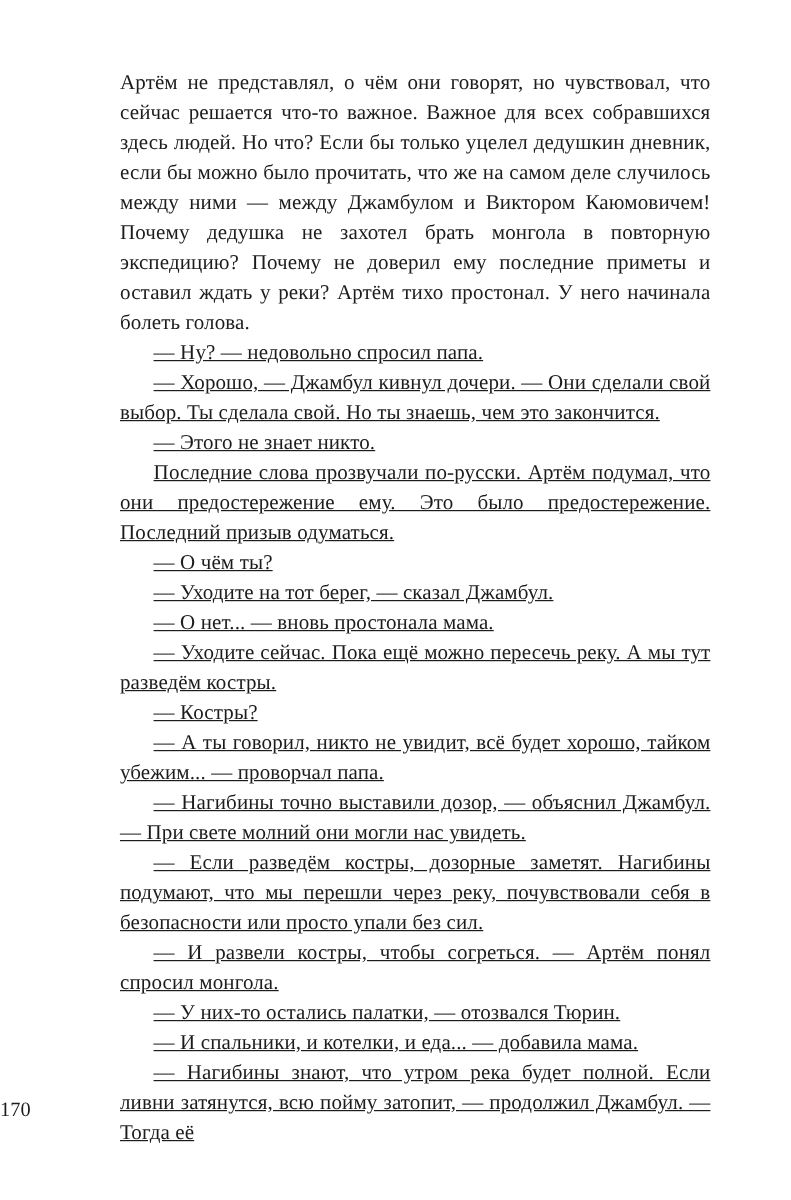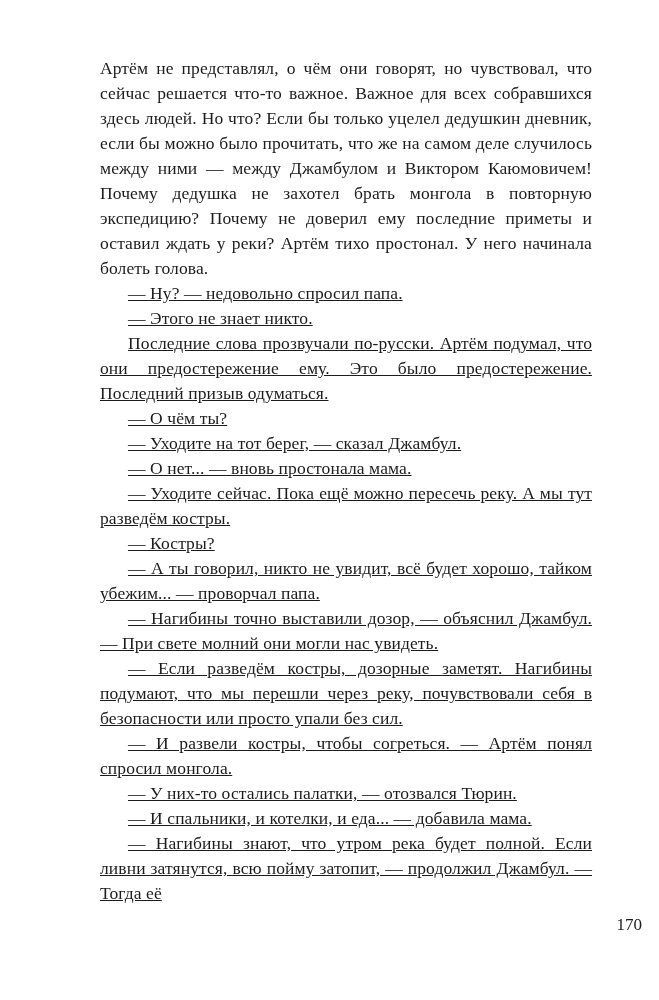--- a/index.html
+++ b/index.html
@@ -30,32 +30,33 @@
   }
   .text-block p.indent {
     text-indent: 28px;
     text-decoration: underline;
   }
   .page-number {
     position: absolute;
     left: 0;
     top: 915px;
     width: 642px;
-    text-align: right;
+    text-align: left;
     font-size: 17px;
     color: #1c1c1c;
   }
 </style>
 </head>
 <body>
 
 <div class="page">
   <div class="text-block">
       <p>Артём не представлял, о чём они говорят, но чувствовал, что сейчас решается что-то важное. Важное для всех собравшихся здесь людей. Но что? Если бы только уцелел дедушкин дневник, если бы можно было прочитать, что же на самом деле случилось между ними — между Джамбулом и Виктором Каюмовичем! Почему дедушка не захотел брать монгола в повторную экспедицию? Почему не доверил ему последние приметы и оставил ждать у реки? Артём тихо простонал. У него начинала болеть голова.</p>
       <p class="indent">— Ну? — недовольно спросил папа.</p>
+      <p class="indent">— Хорошо, — Джамбул кивнул дочери. — Они сделали свой выбор. Ты сделала свой. Но ты знаешь, чем это закончится.</p>
       <p class="indent">— Этого не знает никто.</p>
       <p class="indent">Последние слова прозвучали по-русски. Артём подумал, что они предостережение ему. Это было предостережение. Последний призыв одуматься.</p>
       <p class="indent">— О чём ты?</p>
       <p class="indent">— Уходите на тот берег, — сказал Джамбул.</p>
       <p class="indent">— О нет... — вновь простонала мама.</p>
       <p class="indent">— Уходите сейчас. Пока ещё можно пересечь реку. А мы тут разведём костры.</p>
       <p class="indent">— Костры?</p>
       <p class="indent">— А ты говорил, никто не увидит, всё будет хорошо, тайком убежим... — проворчал папа.</p>
       <p class="indent">— Нагибины точно выставили дозор, — объяснил Джамбул. — При свете молний они могли нас увидеть.</p>
       <p class="indent">— Если разведём костры, дозорные заметят. Нагибины подумают, что мы перешли через реку, почувствовали себя в безопасности или просто упали без сил.</p>

